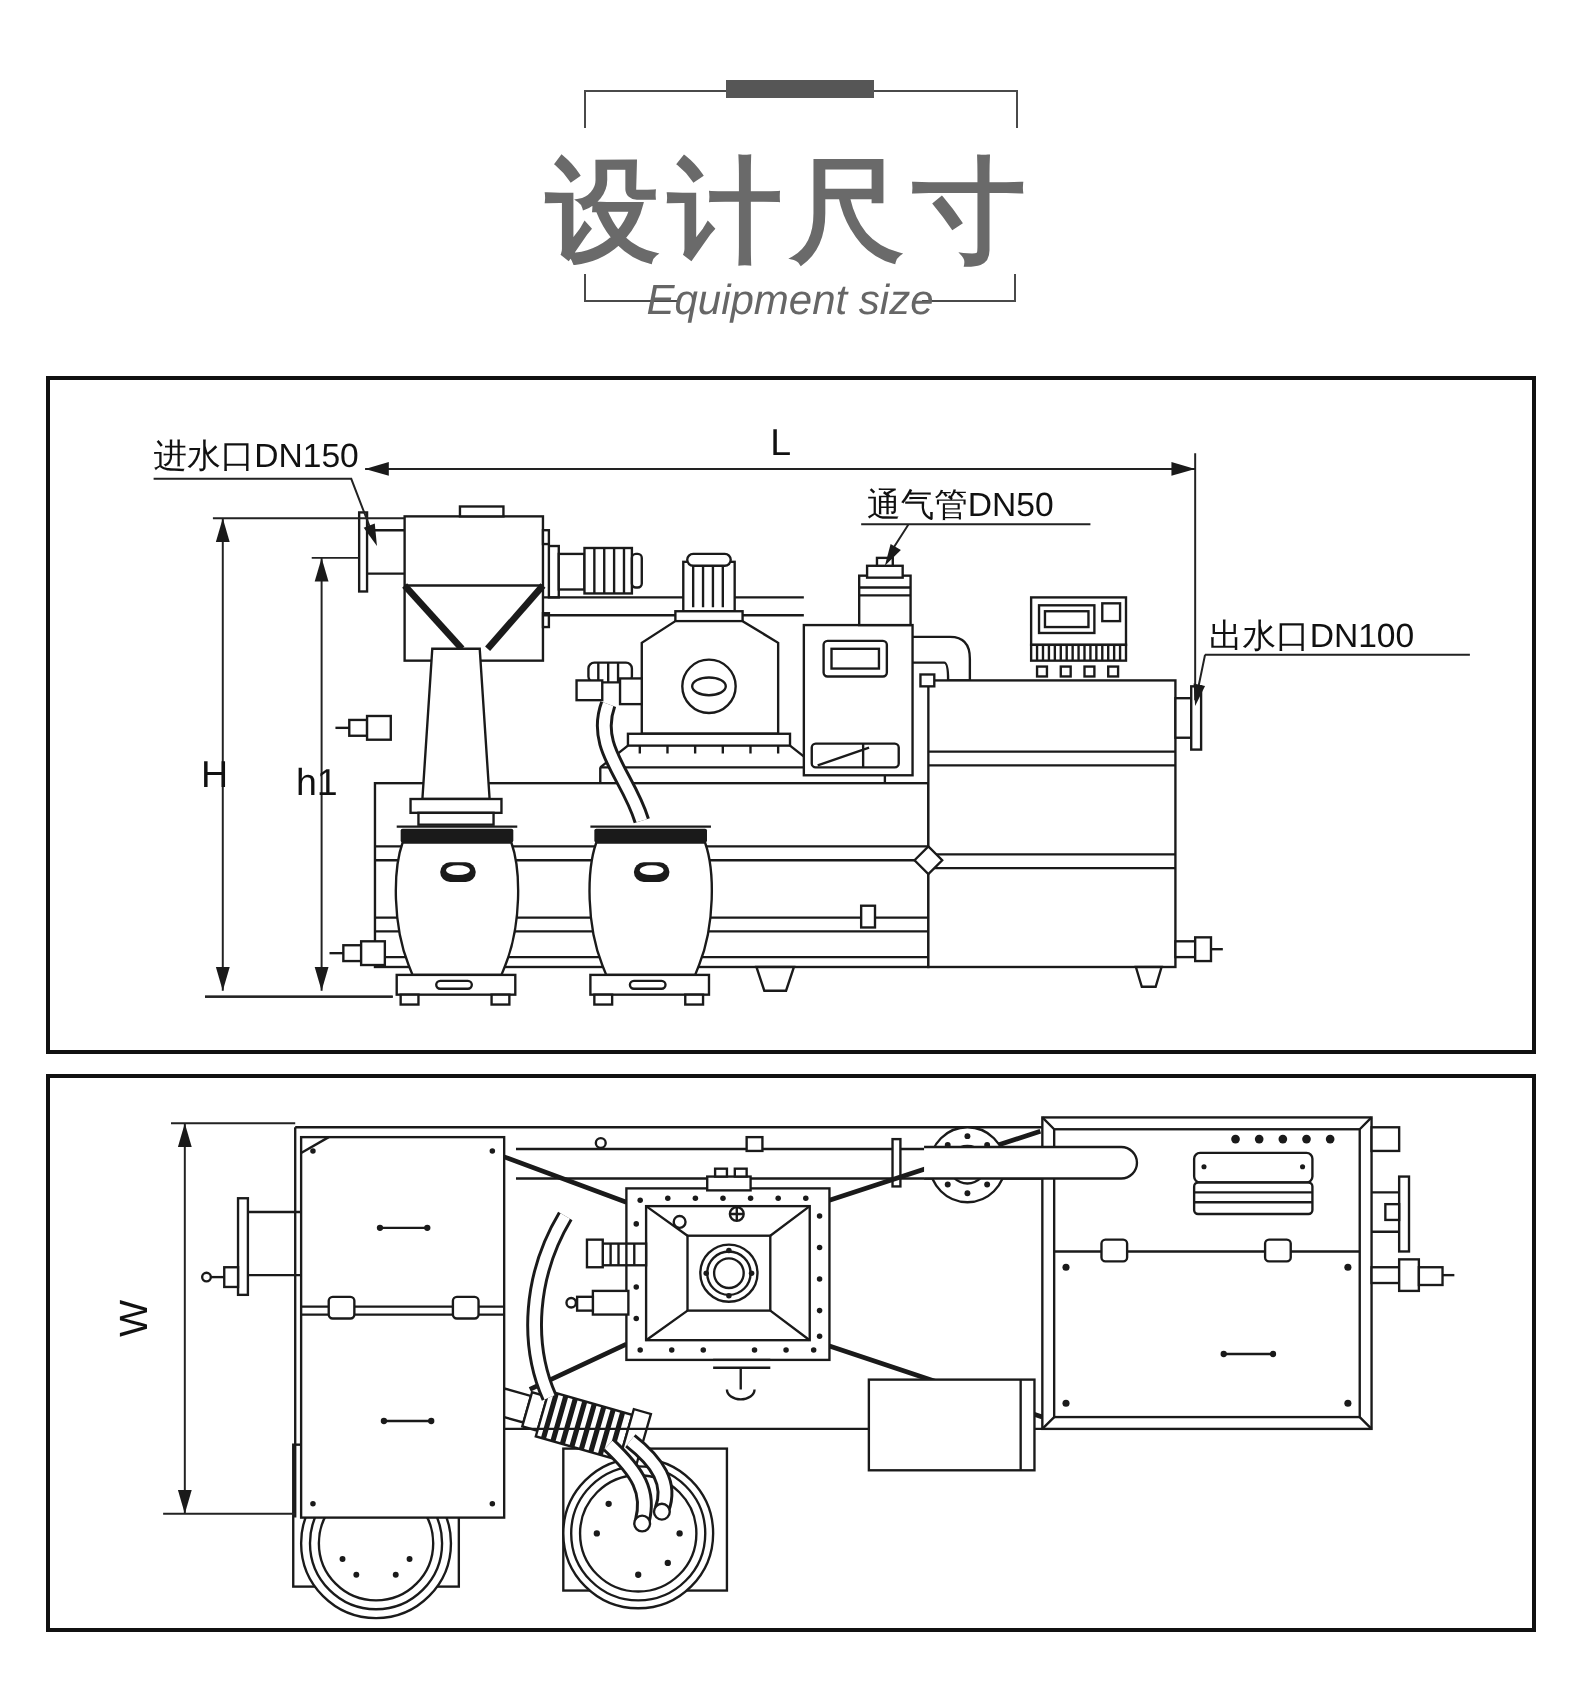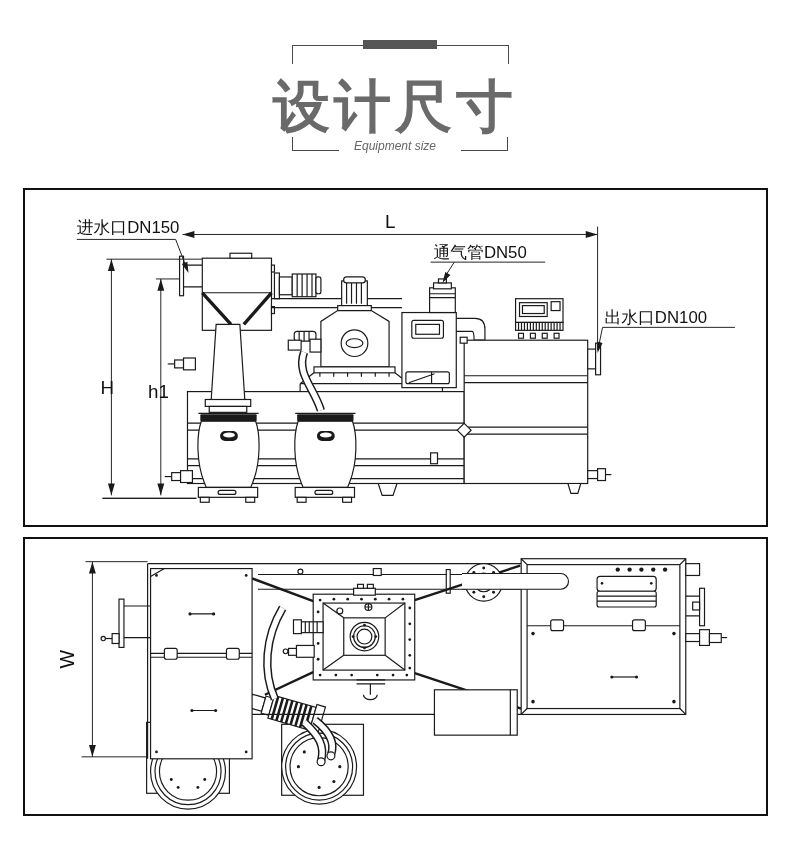--- a/index.html
+++ b/index.html
@@ -9,21 +9,21 @@
   .top-bracket{position:absolute;left:292px;top:45px;width:215px;height:18px;
                border-top:1.5px solid #4a4a4a;border-left:1.5px solid #4a4a4a;border-right:1.5px solid #4a4a4a;}
   .title-bar{position:absolute;left:363px;top:40px;width:74px;height:9px;background:#565656;}
   .main-title{position:absolute;left:0;top:56px;width:790px;text-align:center;
               font-size:57px;line-height:62px;font-weight:bold;color:#6a6a6a;letter-spacing:4px;margin-top:19px;}
   .bl{position:absolute;left:292px;top:137px;width:46px;height:13px;
       border-left:1.5px solid #4a4a4a;border-bottom:1.5px solid #4a4a4a;}
   .br{position:absolute;left:461px;top:137px;width:46px;height:13px;
       border-right:1.5px solid #4a4a4a;border-bottom:1.5px solid #4a4a4a;}
   .subtitle{position:absolute;left:0;top:139px;width:790px;text-align:center;
-            font-style:italic;font-size:12px;color:#666;}
+            font-style:italic;font-size:21px;color:#666;}
   
   .panel{position:absolute;left:23px;border:2px solid #111;background:#fff;box-sizing:border-box;}
   #panel-front{top:188px;width:745px;height:339px;}
   #panel-top{top:537px;width:745px;height:279px;}
   svg{display:block;}
   svg text{font-family:"Liberation Sans", sans-serif;fill:#111;}
   .dim{stroke:#222;stroke-width:1;fill:none;}
   .ln{stroke:#1a1a1a;stroke-width:1.2;fill:none;}
   .lnw{stroke:#1a1a1a;stroke-width:1.2;fill:#fff;}
   .bold{stroke:#1a1a1a;stroke-width:2.4;fill:none;}

